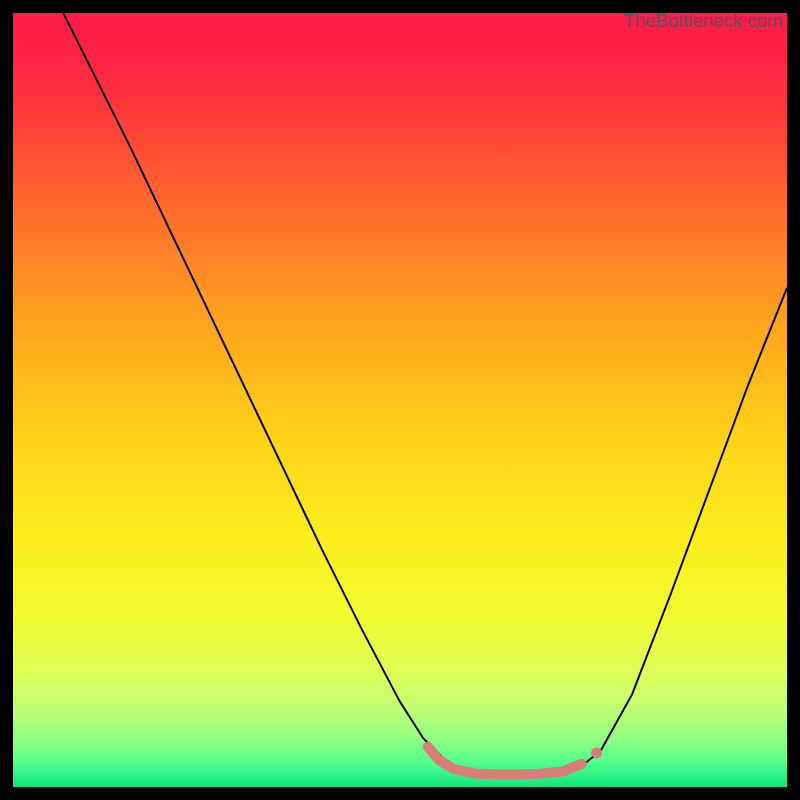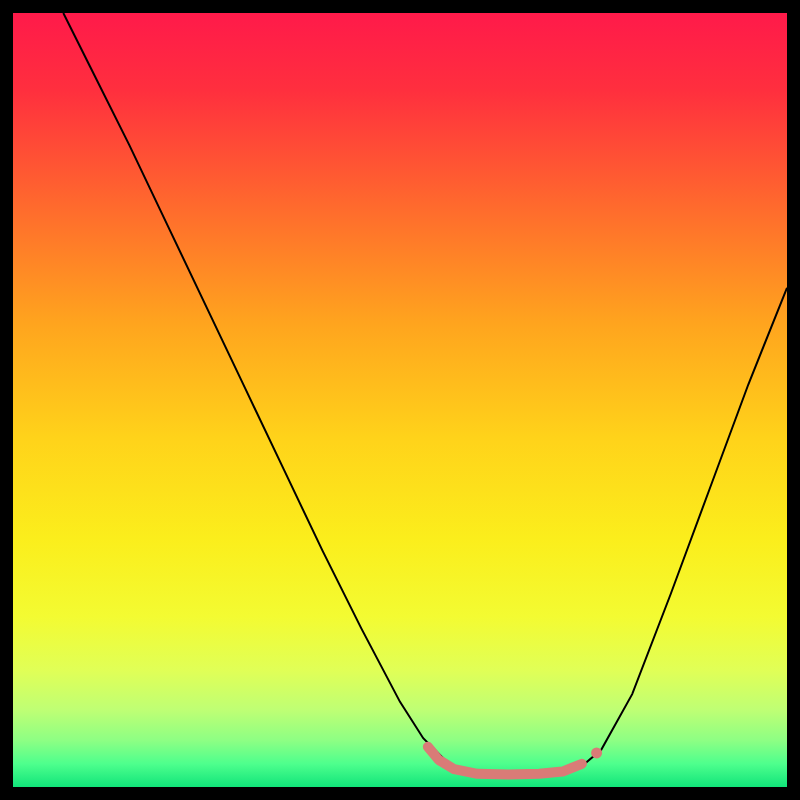--- a/index.html
+++ b/index.html
@@ -57,13 +57,14 @@
           <stop offset="100.0%" stop-color="#11e47a"></stop>
         </linearGradient>
     </defs>
     <rect x="0" y="0" width="774" height="774" fill="url(#bg-grad)"></rect>
     <g id="series-layer">
         <path d="M50.31 0.00 L77.40 54.18 L116.10 131.58 L154.80 212.85 L193.50 294.12 L232.20 375.39 L270.90 456.66 L309.60 537.93 L348.30 615.33 L387.00 688.86 L410.22 725.24 L433.44 748.46 L452.79 758.52 L479.88 760.84 L510.84 760.84 L541.80 760.07 L568.89 753.10 L588.24 736.85 L619.20 681.12 L657.90 580.50 L696.60 476.01 L735.30 371.52 L774.00 274.77" fill="none" stroke="#000000" stroke-width="2"></path>
         <path d="M414.86 733.75 L425.70 746.91 L441.18 756.20 L464.40 760.84 L495.36 761.62 L526.32 760.84 L549.54 758.52 L568.89 750.78" fill="none" stroke="#d97b77" stroke-width="10" stroke-linecap="round" stroke-linejoin="round"></path>
         <circle cx="583.60" cy="739.94" r="5.5" fill="#d97b77"></circle>
       </g>
   </svg>
+  <div class="watermark">TheBottleneck.com</div>
 </div>
 
 </body></html>

